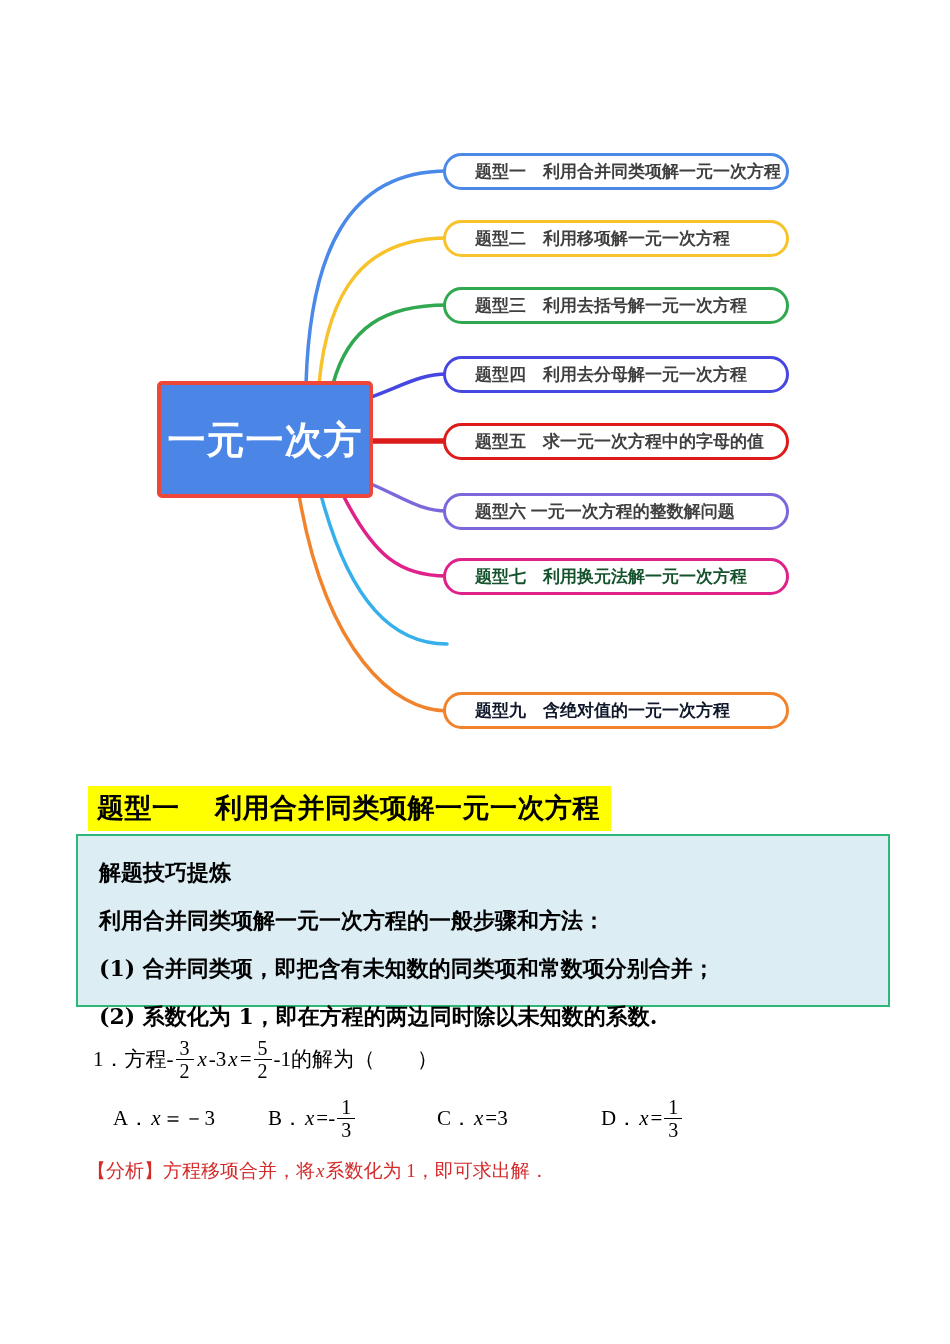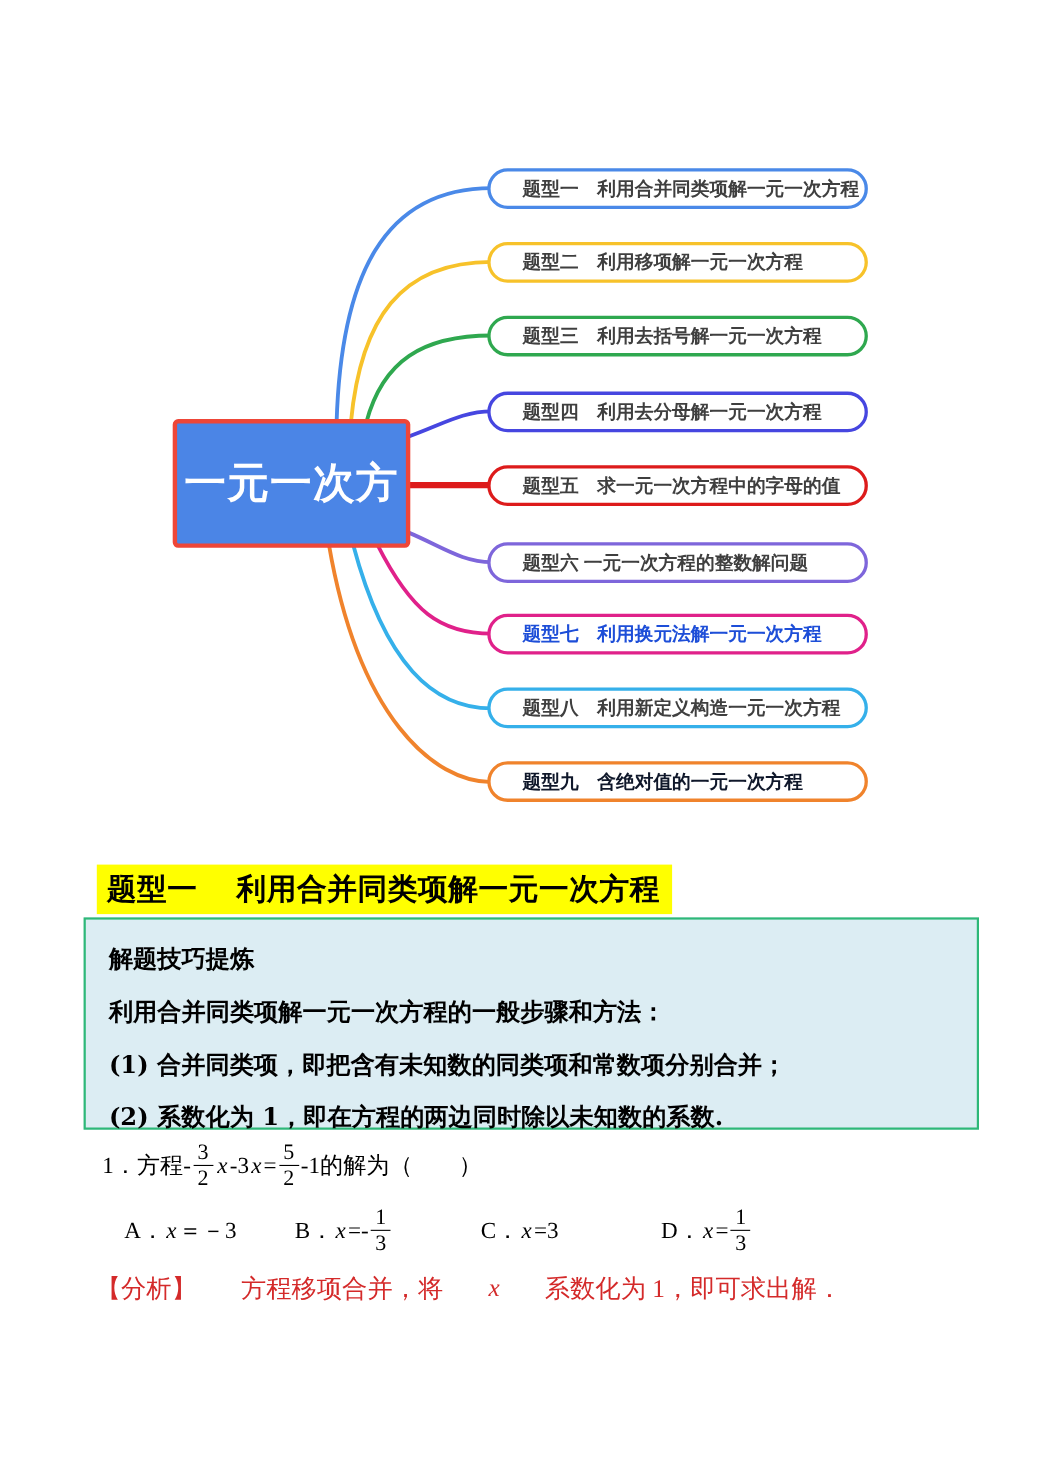--- a/index.html
+++ b/index.html
@@ -27,40 +27,40 @@
   .b1{top:153px}.b2{top:220px}.b3{top:287px}.b4{top:356px}.b5{top:423px}
   .b6{top:493px}.b7{top:558px}.b8{top:625px}.b9{top:692px}
   
   .section-heading {
     position:absolute; left:88px; top:786px; display:inline-block;
     padding:4px 11px 5px 9px; font-size:27px; font-weight:700; color:#000000;
     white-space:nowrap; letter-spacing:0.5px;
   }
   
   .tips-box {
-    position:absolute; left:76px; top:834px; width:814px; height:193px;
+    position:absolute; left:76px; top:834px; width:814px; height:173px;
     border:2px solid; padding:19px 20px 0 21px;
     font-family:"DejaVu Serif","Liberation Serif",serif;
     font-weight:700; font-size:22px; line-height:34px; color:#000000;
   }
   .tip-line { margin-bottom:14px; white-space:nowrap; }
   
   .math-row { position:absolute; display:flex; align-items:center;
     font-family:"Liberation Serif","DejaVu Serif",serif; color:#000000;text-align:center; }
   .question { left:93px; top:1036px; height:46px; font-size:21px; }
   .frac { display:inline-flex; flex-direction:column; align-items:center;
     margin:0 2px; font-size:20px; line-height:1.1; }
   .frac .num { padding:0 4px; border-bottom:1.5px solid #000; }
   .frac .den { padding:0 4px; }
   .vx { font-style:italic; padding:0 2px; }
   .options-row { position:absolute; left:0; top:1092px; width:950px; height:52px; }
   .opt { position:absolute; display:inline-flex; align-items:center;
     font-family:"Liberation Serif","DejaVu Serif",serif; font-size:21px; height:52px; }
   .oA{left:113px}.oB{left:268px}.oC{left:437px}.oD{left:601px}
-  .analysis { left:87px; top:1156px; height:30px; font-size:23px;gap:40px; }
+  .analysis { left:87px; top:1156px; height:30px; font-size:19px; }
   .analysis .vx { padding:0 1px; }
 </style>
 </head>
 <body>
 
 <div class="page">
 
   <div class="mindmap">
     <svg class="map-svg" width="950" height="760" viewBox="0 0 950 760">
       <path d="M306,384 C310,252 348,171 447,171" fill="none" stroke-width="3.5" stroke-linecap="round" stroke="#4a89e8"></path>
@@ -89,25 +89,22 @@
     </div>
     <div class="branch-box b4" style="border-color: rgb(70, 70, 224); color: rgb(63, 63, 63);">
       <span>题型四　利用去分母解一元一次方程</span>
     </div>
     <div class="branch-box b5" style="border-color: rgb(221, 27, 27); color: rgb(63, 63, 63);">
       <span>题型五　求一元一次方程中的字母的值</span>
     </div>
     <div class="branch-box b6" style="border-color: rgb(126, 102, 219); color: rgb(63, 63, 63);">
       <span>题型六 一元一次方程的整数解问题</span>
     </div>
-    <div class="branch-box b7" style="border-color: rgb(224, 33, 138); color: #1d4ed8;">
+    <div class="branch-box b7" style="border-color: rgb(224, 33, 138); color: #14532d;">
       <span>题型七　利用换元法解一元一次方程</span>
-    </div>
-    <div class="branch-box b8" style="border-color: rgb(53, 176, 234); color: rgb(63, 63, 63);">
-      <span>题型八　利用新定义构造一元一次方程</span>
     </div>
     <div class="branch-box b9" style="border-color: rgb(240, 131, 44); color: #0f172a;">
       <span>题型九　含绝对值的一元一次方程</span>
     </div>
   </div>
 
   <div class="section-heading" style="background-color: rgb(255, 255, 0);">题型一　 利用合并同类项解一元一次方程</div>
 
   <div class="tips-box" style="background-color: rgb(220, 237, 243); border-color: rgb(46, 184, 120);">
     <div class="tip-line">解题技巧提炼</div>

